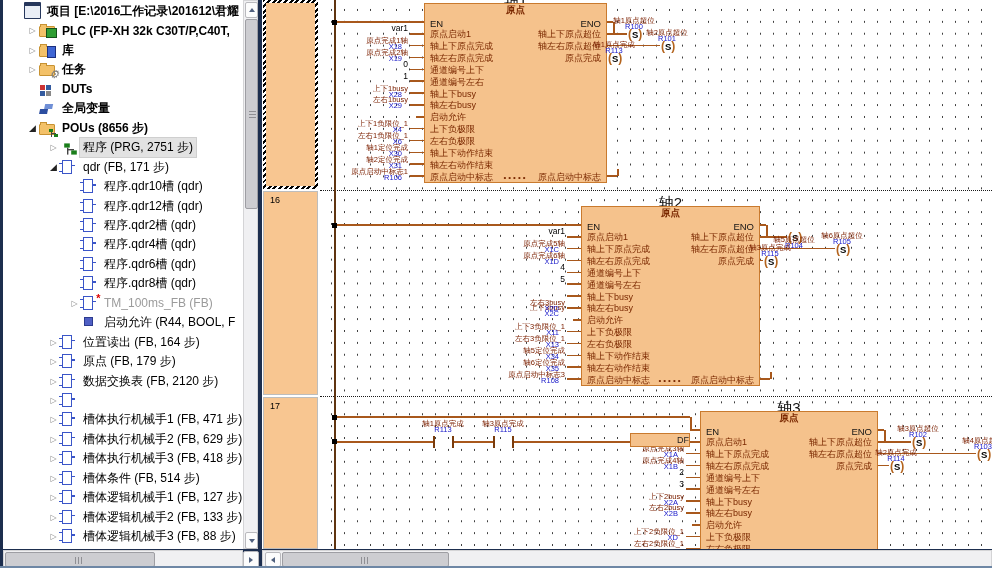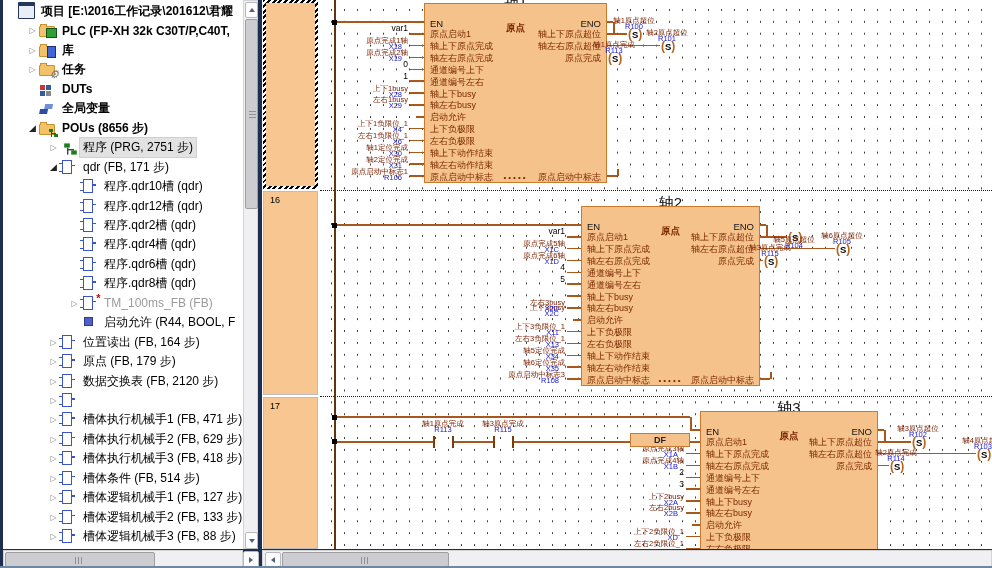--- a/index.html
+++ b/index.html
@@ -77,47 +77,47 @@
   .gsel>div{width:100%;height:100%;background:#f8c691}
   #canvas{position:absolute;left:58px;top:0;width:672px;height:549px;overflow:hidden;background:#fff;
         background-image:radial-gradient(circle,#3f3f3f .7px,transparent .9px);
         background-size:13px 11.9px;background-position:5px 4px}
   .sep{position:absolute;left:0;right:0;border-top:1px dotted #1a1a1a}
   .rail{position:absolute;top:0;height:549px;width:1.6px;background:#5f3410}
   .sq{position:absolute;width:5px;height:5px;background:#000}
   .wire{position:absolute;height:1.6px;background:#a8581c}
   .vwire{position:absolute;width:1.6px;background:#a8581c}
   .blk{position:absolute;background:#f5c28c;border:1px solid #c97a2e;box-sizing:border-box;z-index:3}
-  .blk .ttl{font-size:9.5px;font-weight:bold;color:#7a2800;text-align:center;margin-top:18px}
+  .blk .ttl{font-size:9.5px;font-weight:bold;color:#7a2800;text-align:center;margin-top:0}
   .prow{position:absolute;left:5px;right:5px;height:11px;display:flex;font-size:9px;
         color:#7a2800;line-height:11px;white-space:nowrap}
   .prow .rr{margin-left:auto}
   .prow .enx{color:#151515;font-size:9.5px}
   .prow .dots{flex:1;text-align:center;letter-spacing:2px;font-size:8px;overflow:hidden;color:#7a2800}
   .inst{position:absolute;font-size:15px;color:#111;text-align:center;z-index:3;white-space:nowrap}
   .opl{position:absolute;text-align:right;font-size:7.5px;line-height:7.5px;color:#7c2000;
         white-space:nowrap;z-index:4}
   .opl .addr{display:block;color:#1616c8;margin-top:-1.5px;padding-right:6px}
   .opl.lit{font-size:8.5px;color:#000;line-height:9px;z-index:4}
   .clbl{position:absolute;text-align:center;font-size:7.5px;line-height:7.5px;color:#7c2000;
         white-space:nowrap;z-index:4}
   .clbl .addr{display:block;color:#1616c8;margin-top:-1.5px}
   .coil{position:absolute;z-index:4;font-size:12px;line-height:12px;color:#b4641e;font-weight:bold;
         background:#fff;padding:0 1px}
   .coil b{color:#000;font-size:9.5px}
   .dfbox{position:absolute;background:#f5c28c;border:1px solid #c97a2e;box-sizing:border-box;
-        font-size:9px;font-weight:bold;color:#222;text-align:center;z-index:4}
+        font-size:9px;font-weight:normal;color:#222;text-align:right;z-index:4}
   .cbar{position:absolute;width:2.2px;height:12px;background:#7a3c0c;z-index:4}
   #bottomline{position:absolute;left:0;bottom:0;width:992px;height:2px;background:#6e87a5}
 </style>
 </head>
 <body>
 
 <div id="tree" class="panel">
-    <div class="trow" style="top: 2px; padding-left: 2px;">
+    <div class="trow" style="top: 2px; padding-left: 8px;">
       <div class="exp"></div>
       <div class="ti">
         <i class="pj-icon"></i>
       </div>
       <div class="lbl bold">项目 [E:\2016工作记录\201612\君耀</div>
     </div>
     <div class="trow" style="top: 21.45px; padding-left: 23px;">
       <div class="exp">▷</div>
       <div class="ti">
         <i class="fold"></i>

